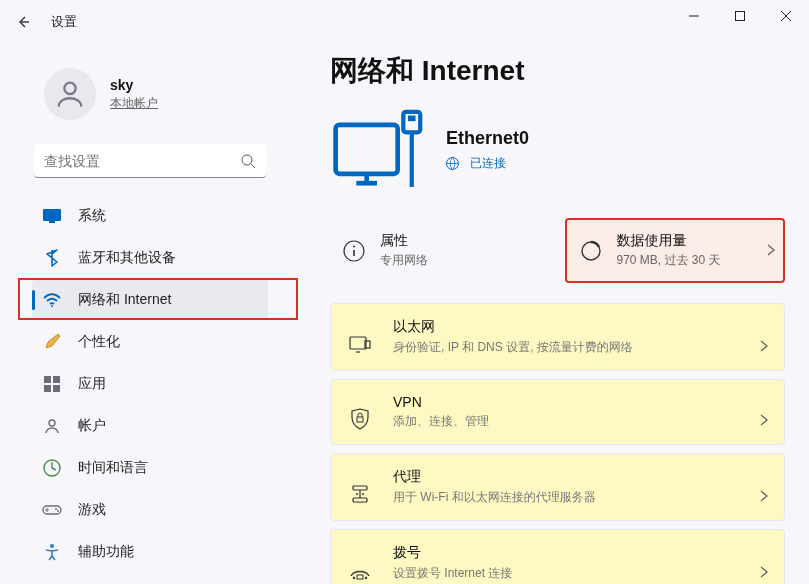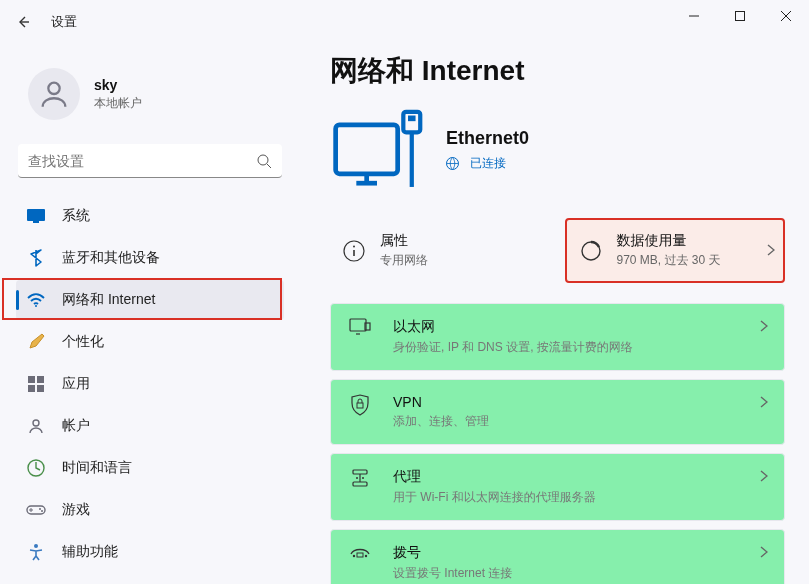--- a/index.html
+++ b/index.html
@@ -5,26 +5,26 @@
   * { box-sizing: border-box; margin: 0; padding: 0; font-family: "Segoe UI", "Microsoft YaHei", sans-serif; }
   body { width: 809px; height: 584px; background: #f7f7fb; overflow: hidden; position: relative; }
 
   .titlebar { height: 44px; display: flex; align-items: center; padding-left: 7px; }
   .back-btn { width: 32px; height: 32px; display: flex; align-items: center; justify-content: center; border-radius: 4px; }
   .app-title { margin-left: 12px; font-size: 13px; color: #222; }
   .window-controls { position: absolute; top: 0; right: 0; display: flex; }
   .wc-btn { width: 46px; height: 32px; display: flex; align-items: center; justify-content: center; }
 
   .content { display: flex; padding: 8px 0 0 0; height: calc(100% - 44px); }
-  .sidebar { width: 300px; padding: 0 16px; }
+  .sidebar { width: 300px; padding: 0 32px; }
   .user-block { display: flex; align-items: center; padding: 16px 12px 20px 12px; }
   .avatar { width: 52px; height: 52px; border-radius: 50%; background: #e8e8ef; display:flex; align-items:center; justify-content:center; }
   .user-text { margin-left: 14px; }
   .user-name { font-size: 14px; font-weight: 600; color: #111; }
-  .user-sub { font-size: 12px; color: #666; margin-top: 2px; }
+  .user-sub { font-size: 12px; color: #666; margin-top: 2px; text-decoration: underline; }
 
   .search-box { display: flex; align-items:center; background:#fff; height:34px; border-radius:4px; padding:0 10px; border-bottom:1px solid #888; margin: 4px 2px 18px 2px; position: relative; }
   .search-input { border:none; outline:none; flex:1; font-size:14px; background:transparent; color:#333; }
 
   .nav { display:flex; flex-direction:column; gap:2px; }
   .nav-item { display:flex; align-items:center; height:40px; padding:0 10px; border-radius:4px; position:relative; cursor:pointer; }
   .nav-item.selected { background:#e9e9f0; }
   .nav-item.selected::before { content:""; position:absolute; left:0; top:10px; bottom:10px; width:3px; background:#0067c0; border-radius:2px; }
   .nav-icon { width:20px; height:20px; display:flex; align-items:center; justify-content:center; margin-right:16px; flex-shrink:0; }
   .nav-label { font-size:14px; color:#222; }
@@ -40,21 +40,21 @@
 
   .top-cards { display:flex; gap:18px; margin-bottom:20px; }
   .card-sm { flex:1; display:flex; align-items:center; padding:12px 8px; border-radius:4px; }
   .card-sm .ci { width:32px; display:flex; justify-content:center; }
   .card-sm .ct { margin-left:10px; flex:1; }
   .card-sm .t1 { font-size:14px; color:#111; }
   .card-sm .t2 { font-size:12px; color:#666; margin-top:2px; }
   .chev { margin-left:auto; color:#666; }
   .highlight { border:2px solid #d93025; background:#fbece8;align-items:center; }
 
-  .card { background:#86efac; border:1px solid #e7e7ee; border-radius:4px; display:flex; align-items:flex-start; padding:14px 16px; margin-bottom:8px; cursor:pointer; }
+  .card { background:#fef9c3; border:1px solid #e7e7ee; border-radius:4px; display:flex; align-items:flex-end; padding:14px 16px; margin-bottom:8px; cursor:pointer; }
   .card .ci { width:26px; display:flex; justify-content:center; }
   .card .ct { margin-left:20px; flex:1; }
   .card .t1 { font-size:14px; color:#111; }
   .card .t2 { font-size:12px; color:#777; margin-top:3px; }
 </style>
 </head>
 <body>
 
 <div class="titlebar">
   <div class="back-btn">

